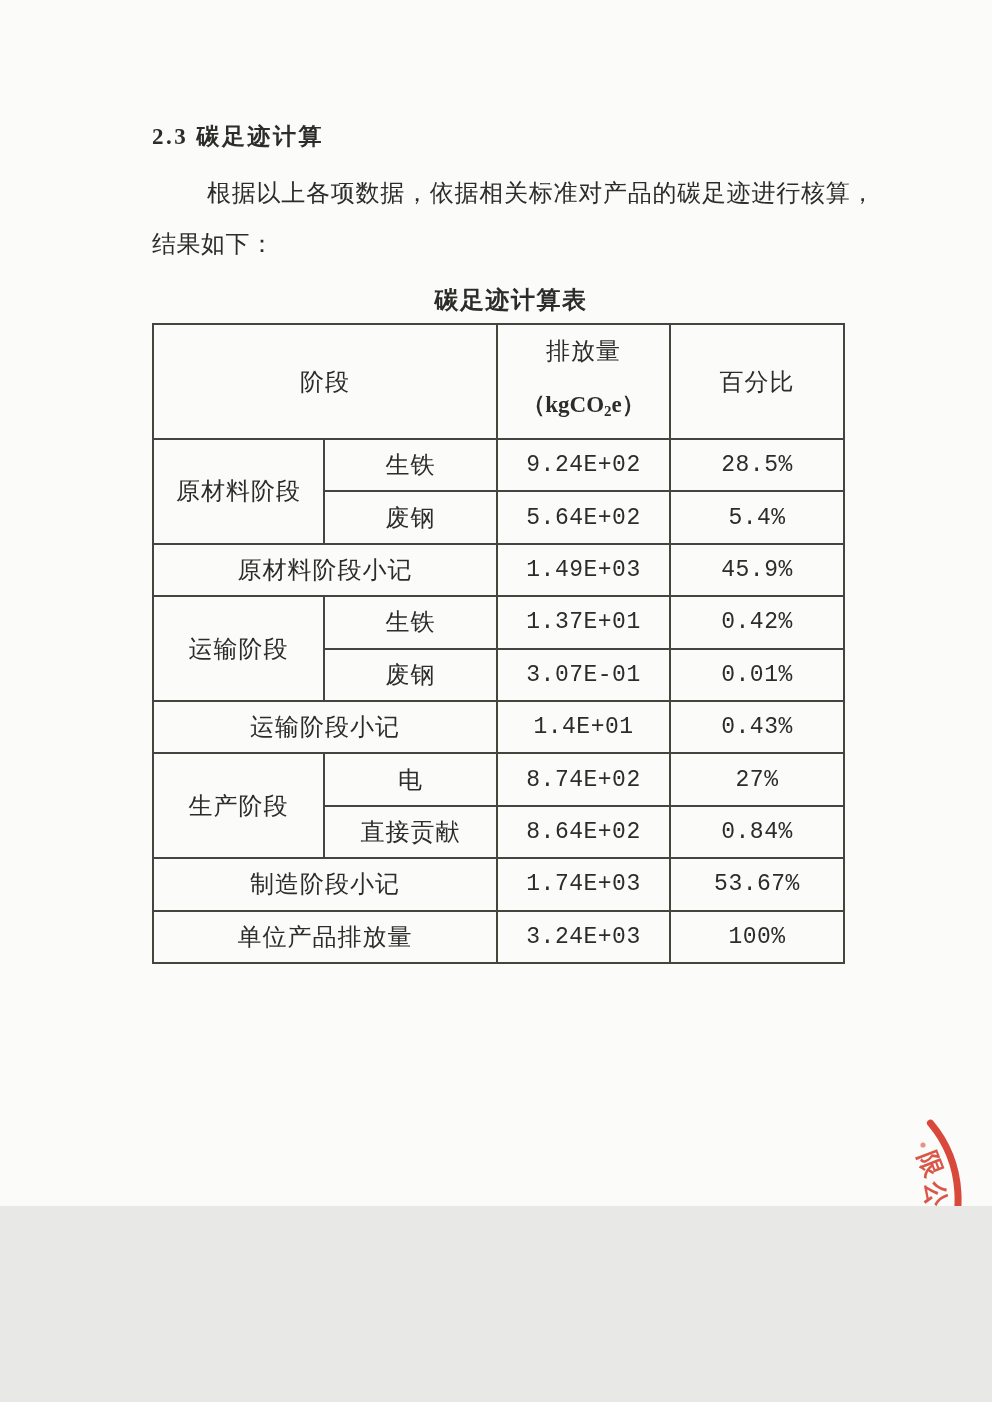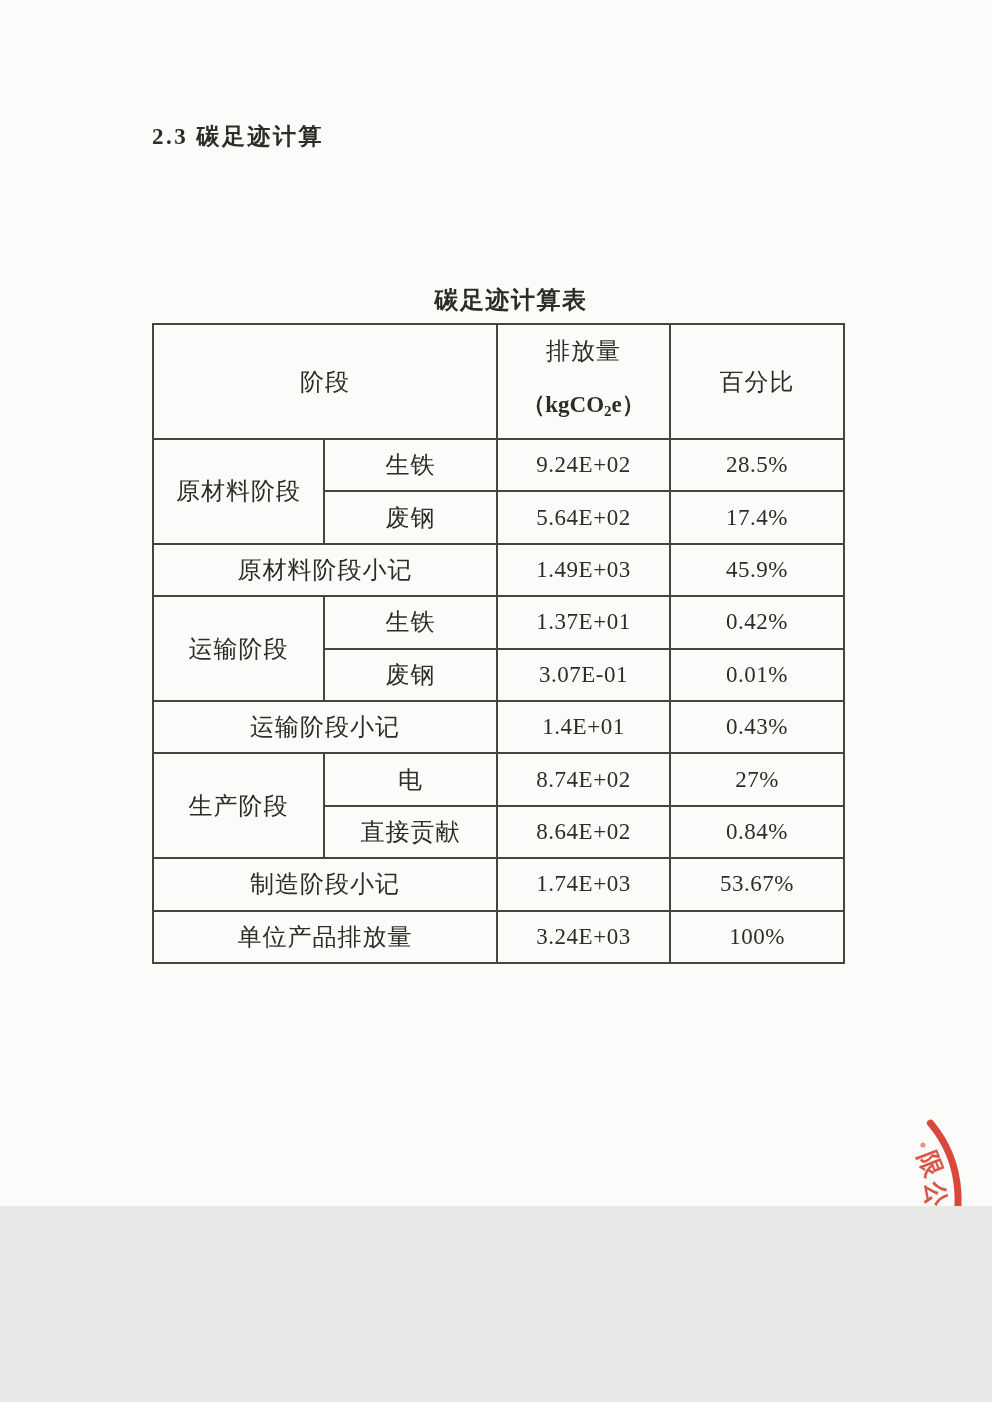--- a/index.html
+++ b/index.html
@@ -46,39 +46,40 @@
   table.cft td,table.cft th{
     border:2px solid var(--border,#45453e);
     text-align:center;vertical-align:middle;
     padding:0;
     font-weight:normal;
     color:var(--ink,#2c2c28);
   }
   tr.hdr{height:107px;}
   tr.r{height:52.4px;}
   .cn{font-size:24px;letter-spacing:1px;}
-  .num{font-size:23px;font-weight:bold;letter-spacing:0.5px;font-family:Liberation Serif, serif;}
+  .num{font-size:23px;font-weight:bold;letter-spacing:0.5px;font-family:Liberation Mono, monospace;}
   .emission-head{line-height:53px;font-size:24px;letter-spacing:1px;border-radius:24px;}
   .emission-unit{font-weight:bold;font-size:23px;letter-spacing:0;}
   .emission-unit sub{font-size:15px;vertical-align:-4px;}
   .stamp-svg{position:absolute;left:820px;top:1075px;}
   .stamp-svg text{
     font-family:"Liberation Serif","DejaVu Serif",serif;
     font-weight:bold;font-size:25px;
     fill:var(--stamp,#d53a2b);
   }
   .scan-svg{position:absolute;left:0;top:1380px;}
 </style>
 </head>
 <body>
 
 <div class="page">
 
   <div class="heading">2.3 碳足迹计算</div>
 
+  <div class="para">根据以上各项数据，依据相关标准对产品的碳足迹进行核算，结果如下：</div>
 
   <div class="table-title">碳足迹计算表</div>
 
   <table class="cft">
     <colgroup>
       <col style="width:171px">
         <col style="width:173px">
         <col style="width:173px">
         <col style="width:174px">
     </colgroup>
@@ -94,21 +95,21 @@
 
     <tr class="r">
       <td class="cn" rowspan="2">原材料阶段</td>
       <td class="cn">生铁</td>
       <td class="num">9.24E+02</td>
       <td class="num">28.5%</td>
     </tr>
     <tr class="r">
       <td class="cn">废钢</td>
       <td class="num">5.64E+02</td>
-      <td class="num">17.4%</td>
+      <td class="num">5.4%</td>
     </tr>
     <tr class="r">
       <td class="cn" colspan="2">原材料阶段小记</td>
       <td class="num">1.49E+03</td>
       <td class="num">45.9%</td>
     </tr>
 
     <tr class="r">
       <td class="cn" rowspan="2">运输阶段</td>
       <td class="cn">生铁</td>

